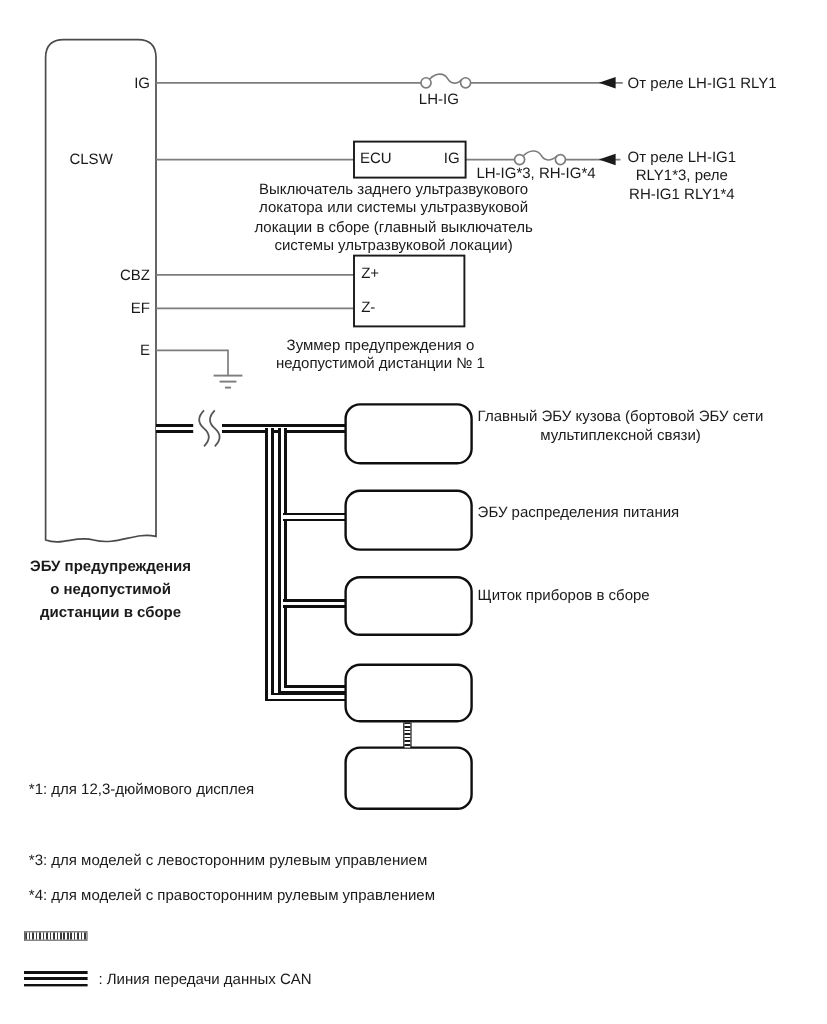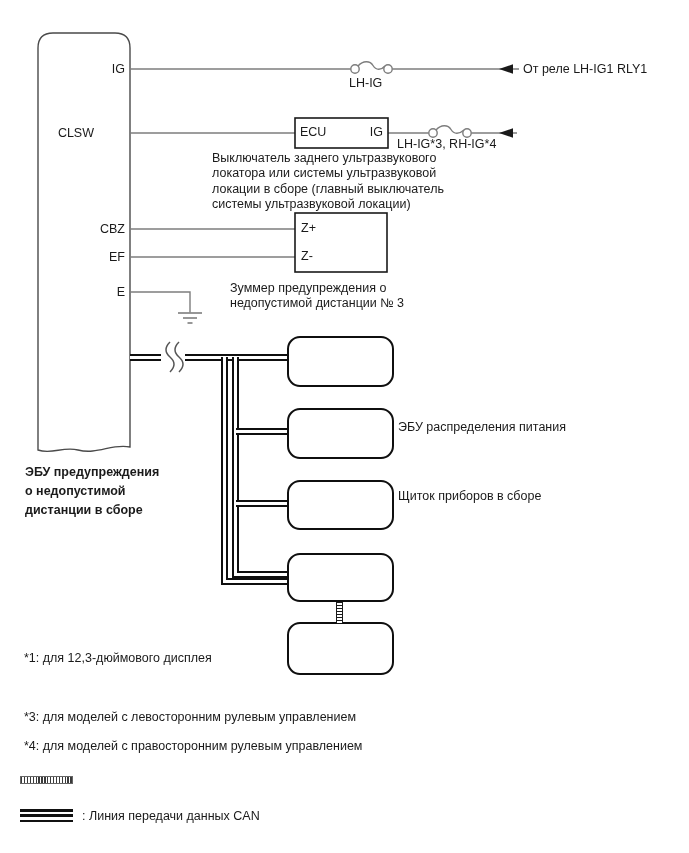--- a/index.html
+++ b/index.html
@@ -1,20 +1,20 @@
 <!DOCTYPE html>
 <html><head>
 <meta charset="utf-8">
 <style>
   html,body{margin:0;padding:0;background:#fff;}
   #canvas{position:relative;width:689px;height:853px;background:#fff;overflow:hidden;
           font-family:"Liberation Sans",sans-serif;}
   #wires{position:absolute;left:0;top:0;}
   .t{position:absolute;font-size:12.5px;line-height:15.5px;color:#1a1a1a;
-     white-space:pre-line;}
+     white-space:pre-line;text-align:center;}
   .r{text-align:left;}
   .mainlbl{line-height:19px;font-weight:bold;}
   .videoband{position:absolute;left:336px;top:602px;width:7px;height:21px;
      background:repeating-linear-gradient(to bottom,#1a1a1a 0 1.4px,#ffffff 1.4px 3px);
      border-left:1px solid #1a1a1a;border-right:1px solid #1a1a1a;box-sizing:border-box;}
   .legend-video{position:absolute;left:20px;top:776px;width:53px;height:8px;
      background:repeating-linear-gradient(to right,#3a3a3a 0 1.3px,#ffffff 1.3px 2.9px);
      border:1px solid #666;box-sizing:border-box;}
   .legend-can{position:absolute;left:20px;top:809px;width:53px;height:13px;
      background:repeating-linear-gradient(to bottom,#111 0 2.6px,#ffffff 2.6px 5.3px);}
@@ -109,34 +109,39 @@
   <div class="t r" style="right:564px;top:221.5px">CBZ</div>
   <div class="t r" style="right:564px;top:249.5px">EF</div>
   <div class="t r" style="right:564px;top:284.5px">E</div>
 
   <div class="t" style="left:349px;top:76px">LH-IG</div>
   <div class="t" style="left:523px;top:61.5px">От реле LH-IG1 RLY1</div>
 
   <div class="t" style="left:300px;top:125px">ECU</div>
   <div class="t r" style="right:306px;top:125px">IG</div>
   <div class="t" style="left:397px;top:137px">LH-IG*3, RH-IG*4</div>
+  <div class="t" style="left:523px;top:123.5px">От реле LH-IG1
+RLY1*3, реле
+RH-IG1 RLY1*4</div>
   <div class="t" style="left:212px;top:150.5px">Выключатель заднего ультразвукового
 локатора или системы ультразвуковой
 локации в сборе (главный выключатель
 системы ультразвуковой локации)</div>
 
   <div class="t" style="left:301px;top:221px">Z+</div>
   <div class="t" style="left:301px;top:249px">Z-</div>
   <div class="t" style="left:230px;top:280.5px">Зуммер предупреждения о
-недопустимой дистанции № 3</div>
+недопустимой дистанции № 1</div>
 
   <div class="t mainlbl" style="left:25px;top:463px">ЭБУ предупреждения
 о недопустимой
 дистанции в сборе</div>
 
+  <div class="t" style="left:398px;top:340px">Главный ЭБУ кузова (бортовой ЭБУ сети
+мультиплексной связи)</div>
   <div class="t" style="left:398px;top:420px">ЭБУ распределения питания</div>
   <div class="t" style="left:398px;top:489px">Щиток приборов в сборе</div>
 
   <div class="t" style="left:24px;top:651px">*1: для 12,3-дюймового дисплея</div>
   <div class="t" style="left:24px;top:710px">*3: для моделей с левосторонним рулевым управлением</div>
   <div class="t" style="left:24px;top:739px">*4: для моделей с правосторонним рулевым управлением</div>
 
   <div class="legend-video"></div>
   <div class="legend-can"></div>
   <div class="t" style="left:82px;top:809px">: Линия передачи данных CAN</div>

